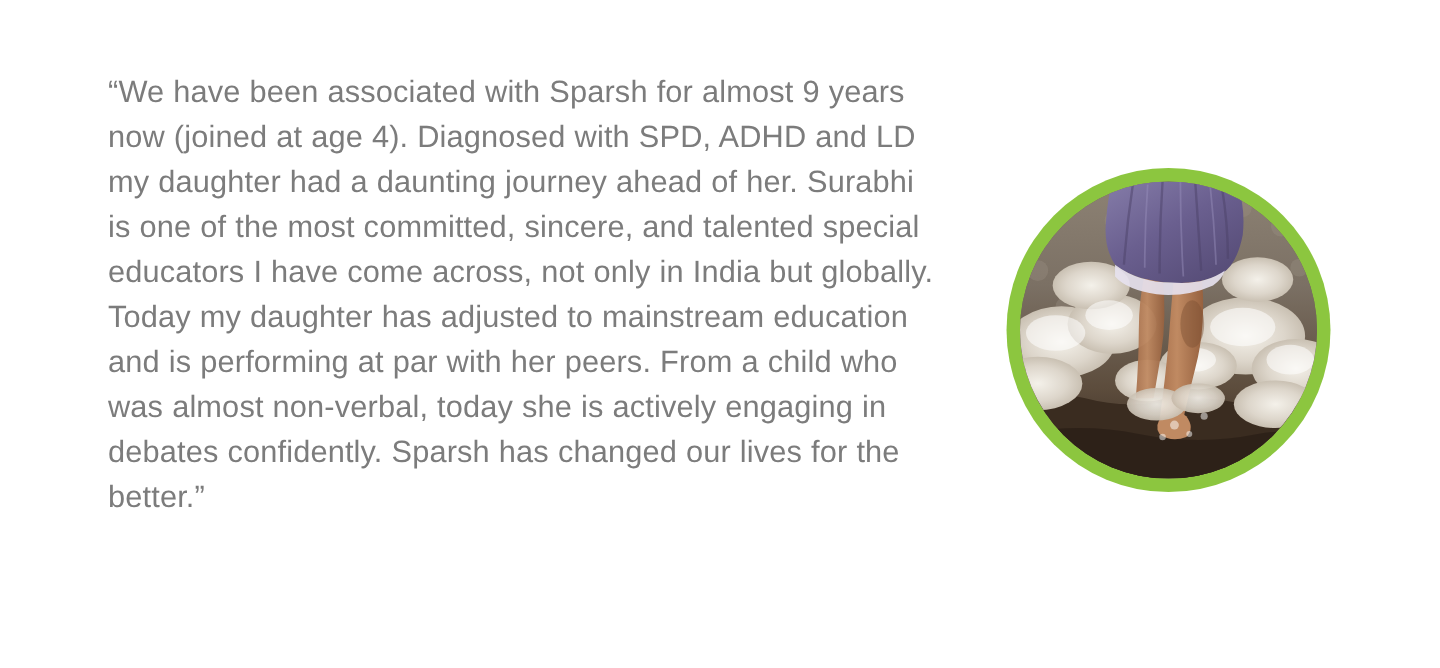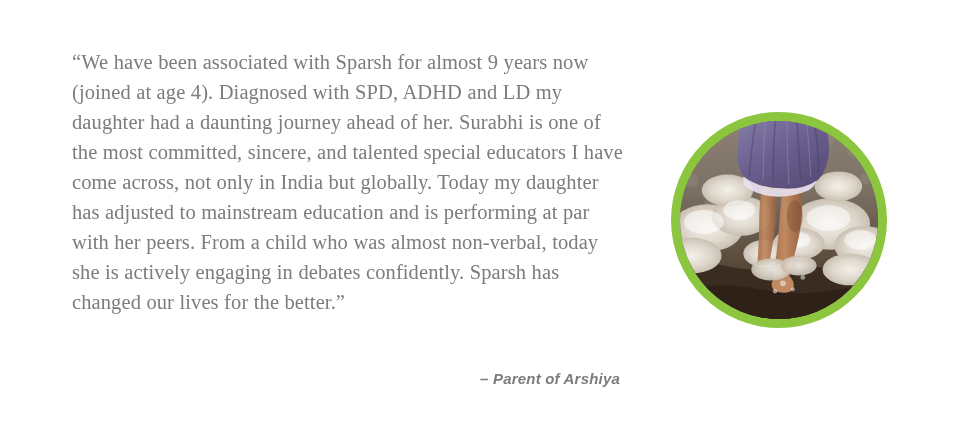--- a/index.html
+++ b/index.html
@@ -25,21 +25,21 @@
   
   .quote-block {
     position: absolute;
     left: 72px;
     top: 47px;
     width: 552px;
   }
 
   .quote-text {
     margin: 0;
-    font-family: Liberation Serif, serif;
+    font-family: Liberation Sans, sans-serif;
     font-size: 20.5px;
     line-height: 30px;
     color: #7c7c7c;
     letter-spacing: 0.1px;
     word-spacing: 0.2px;
     text-align: left;
     font-weight: 400;
   }
 
   .attribution {
@@ -87,21 +87,20 @@
 </style>
 </head>
 <body>
 
 <div class="testimonial-card">
 
   <div class="quote-block">
     <p class="quote-text">“We have been associated with Sparsh for almost 9 years now (joined at age 4). Diagnosed with SPD, ADHD and LD my daughter had a daunting journey ahead of her. Surabhi is one of the most committed, sincere, and talented special educators I have come across, not only in India but globally. Today my daughter has adjusted to mainstream education and is performing at par with her peers. From a child who was almost non-verbal, today she is actively engaging in debates confidently. Sparsh has changed our lives for the better.”</p>
   </div>
 
-  <div class="attribution">– Parent of Arshiya</div>
 
   <div class="photo-ring">
     <div class="photo-clip">
       <svg class="photo-svg" viewBox="0 0 200 200" preserveAspectRatio="xMidYMid slice">
         <defs>
           <linearGradient id="sandGrad" x1="0" y1="0" x2="0" y2="1">
             <stop offset="0%" stop-color="#8d8274"></stop>
             <stop offset="35%" stop-color="#7b7064"></stop>
             <stop offset="70%" stop-color="#5c4c3c"></stop>
             <stop offset="100%" stop-color="#2f241b"></stop>

